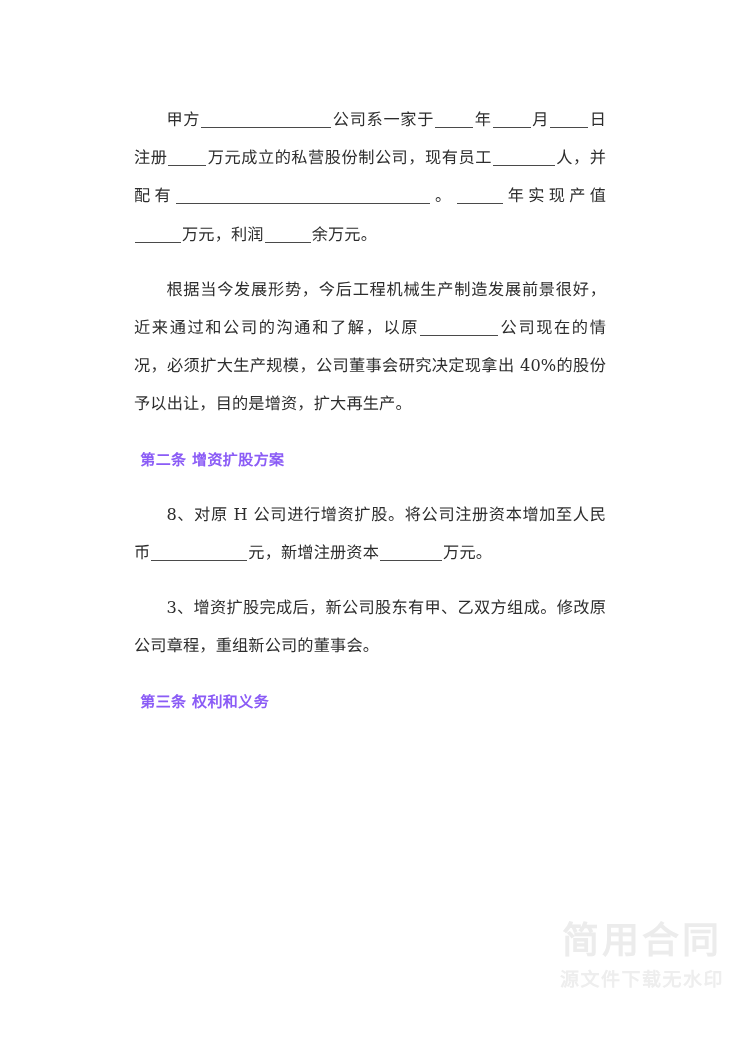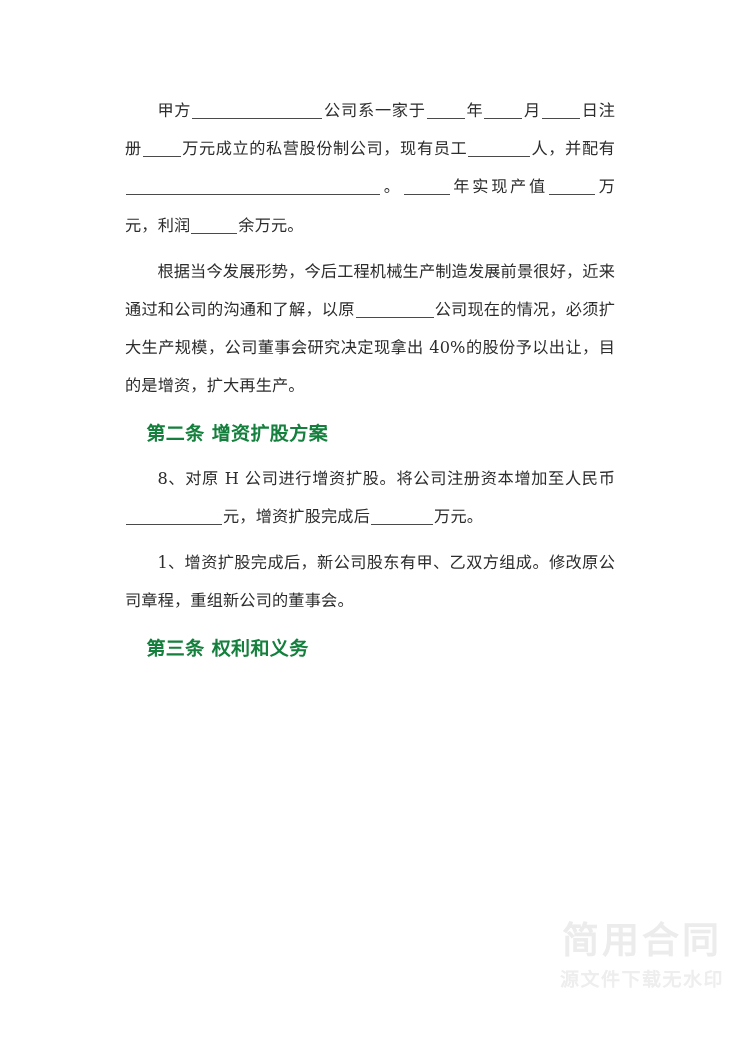--- a/index.html
+++ b/index.html
@@ -25,41 +25,41 @@
     width: 506px;
   }
 
   
   .para {
     font-size: 16.2px;
     line-height: 38.2px;
     text-align: justify;
     text-justify: inter-ideograph;
     letter-spacing: 0.15px;
-    margin: 8px;
+    margin: 17px;
     color: #2d2d2d;
   }
   .para.indent {
     text-indent: 2em;
   }
   .para + .para {
     margin-top: 0px;
   }
   .gap-para {
     margin-top: 0px;
   }
 
   .heading {
-    font-size: 19px;
+    font-size: 15px;
     line-height: 38.2px;
     font-weight: bold;
     text-indent: 1.55em;
     letter-spacing: 0.4px;
     margin: 0;
-    color: #15803d;
+    color: #8b5cf6;
   }
 
   
   .blank {
     display: inline-block;
     border-bottom: 1px solid #4a4a4a;
     vertical-align: -3px;
     height: 15px;
     margin: 0 1px;
   }
@@ -106,25 +106,25 @@
 
   <div class="content">
 
     <p class="para indent"><span>甲方</span><span class="blank b-xxl"></span><span>公司系一家于</span><span class="blank b-xs"></span><span>年</span><span class="blank b-xs"></span><span>月</span><span class="blank b-xs"></span><span>日注册</span><span class="blank b-xs"></span><span>万元成立的私营股份制公司，现有员工</span><span class="blank b-m"></span><span>人，并配有</span><span class="blank b-huge"></span><span>。</span><span class="blank b-s"></span><span>年实现产值</span><span class="blank b-s"></span><span>万元，利润</span><span class="blank b-s"></span><span>余万元。</span></p>
 
     <p class="para indent gap-para"><span>根据当今发展形势，今后工程机械生产制造发展前景很好，近来通过和公司的沟通和了解，以原</span><span class="blank b-l"></span><span>公司现在的情况，必须扩大生产规模，公司董事会研究决定现拿出 40%的股份予以出让，目的是增资，扩大再生产。</span></p>
 
 
     <p class="heading">第二条 增资扩股方案</p>
 
-    <p class="para indent"><span>8、对原 H 公司进行增资扩股。将公司注册资本增加至人民币</span><span class="blank b-xl"></span><span>元，增资扩股完成后</span><span class="blank b-m"></span><span>万元。</span></p>
+    <p class="para indent"><span>8、对原 H 公司进行增资扩股。将公司注册资本增加至人民币</span><span class="blank b-xl"></span><span>元，新增注册资本</span><span class="blank b-m"></span><span>万元。</span></p>
 
 
 
-    <p class="para indent gap-para">1、增资扩股完成后，新公司股东有甲、乙双方组成。修改原公司章程，重组新公司的董事会。</p>
+    <p class="para indent gap-para">3、增资扩股完成后，新公司股东有甲、乙双方组成。修改原公司章程，重组新公司的董事会。</p>
 
     <p class="heading">第三条 权利和义务</p>
 
   </div>
 
   <div class="watermark">
     <div class="wm-main">简用合同</div>
     <div class="wm-sub">源文件下载无水印</div>
   </div>
 

